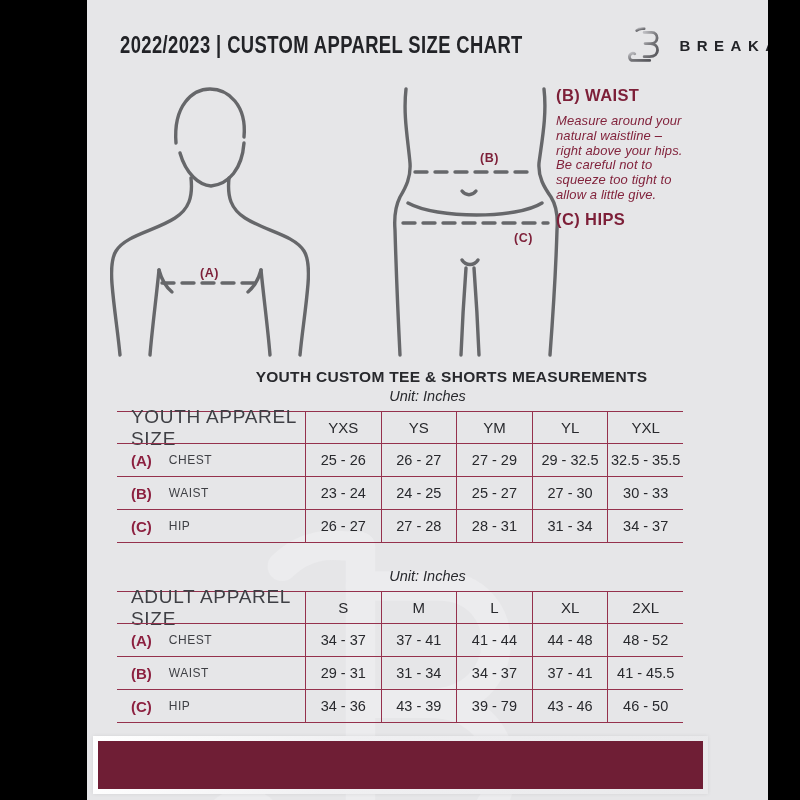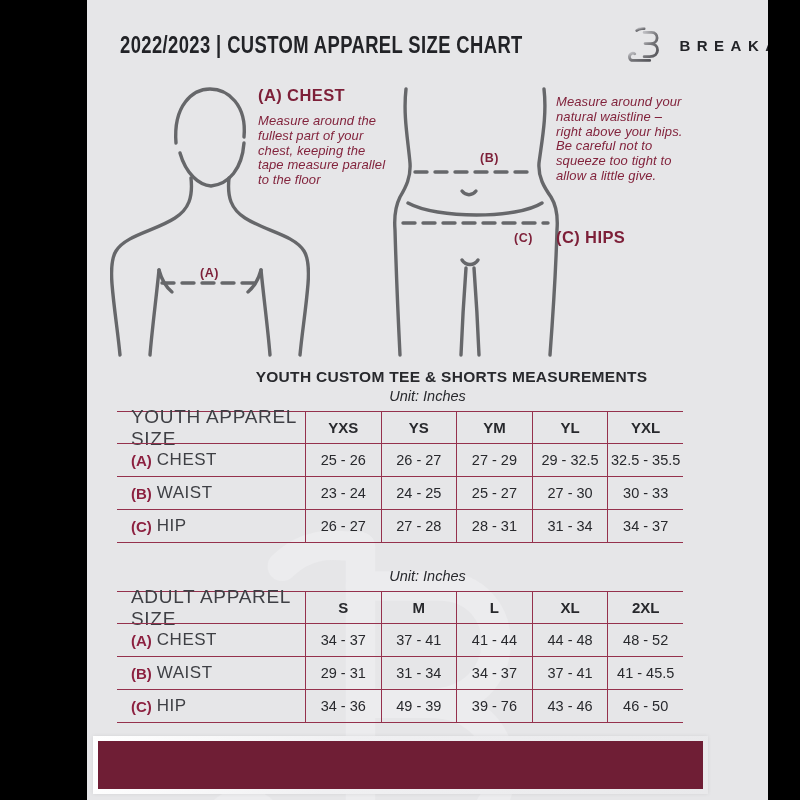--- a/index.html
+++ b/index.html
@@ -75,24 +75,24 @@
     background:transparent;
   }
   .cell{
     display:flex; align-items:center; justify-content:center;
     height:33px; font-size:14.5px; color:var(--ink);
   }
   .cell.head{height:31px;}
   .cell.first{justify-content:flex-start; padding-left:14px;}
   .cell.vline{border-left:1.4px solid var(--line);}
   .cell.hline{border-top:1.6px solid var(--line);}
-  .size-head{font-weight:700; font-size:15px; color:var(--ink);}
+  .size-head{font-weight:400; font-size:15px; color:var(--ink);}
   .table-label{font-size:19px; color:var(--gray-text); letter-spacing:0.7px;}
   .row-key{font-weight:700; color:#8c2140; font-size:15px;}
-  .row-name{color:var(--gray-text); font-size:17px; margin-left:5px; letter-spacing:0.5px;}
+  .row-name{color:var(--gray-text); font-size:12px; margin-left:17px; letter-spacing:0.5px;}
   
   .watermark{position:absolute; left:58px; top:498px; opacity:0.55; z-index:0;}
   .watermark path{fill:none; stroke:#f1f1f3; stroke-width:3; stroke-linecap:round;}
   .layer{position:absolute; inset:0; z-index:1;}
   
   .footer-frame{
     position:absolute; left:6px; top:736px; width:615px; height:58px;
     background:linear-gradient(115deg,#ffffff 0%,#f0f0f2 40%,#e9e9eb 100%);
     box-shadow:0 0 4px rgba(0,0,0,0.08);
   }
@@ -157,39 +157,32 @@
       <path d="M16,118 C45,134 125,134 150,118"></path>
       <path d="M70,175 C74,181 82,181 86,175"></path>
       <path d="M74,183 C72,210 70,245 69,270"></path>
       <path d="M82,183 C84,210 86,245 87,270"></path>
       <path class="dash" d="M23,87 H138"></path>
       <text class="marker" x="88" y="77">(B)</text>
       <path class="dash" d="M11,138 H156"></path>
       <text class="marker" x="122" y="157">(C)</text>
     </svg>
 
-    <div class="guide-block" style="left:171px; top:86px;">
-      <div class="guide-heading">(A) CHEST</div>
-      <div class="guide-body">Measure around the
-fullest part of your
-chest, keeping the
-tape measure parallel
-to the floor</div>
-    </div>
 
     <div class="guide-block" style="left:469px; top:86px;">
+      <div class="guide-heading">(B) WAIST</div>
       <div class="guide-body">Measure around your
 natural waistline –
 right above your hips.
 Be careful not to
 squeeze too tight to
 allow a little give.</div>
     </div>
 
-    <div class="guide-block" style="left:469px; top:228px;">
+    <div class="guide-block" style="left:469px; top:210px;">
       <div class="guide-heading">(C) HIPS</div>
     </div>
 
     <div class="section-title" style="top:368px;">YOUTH CUSTOM TEE &amp; SHORTS MEASUREMENTS</div>
     <div class="section-unit" style="top:388px;">Unit: Inches</div>
 
     <div class="size-table" style="top:411px;">
       <div class="cell head first">
           <span class="table-label">YOUTH APPAREL SIZE</span>
         </div>
@@ -260,22 +253,22 @@
       <div class="cell vline hline">31 - 34</div>
       <div class="cell vline hline">34 - 37</div>
       <div class="cell vline hline">37 - 41</div>
       <div class="cell vline hline">41 - 45.5</div>
 
       <div class="cell first hline">
           <span class="row-key">(C)</span>
           <span class="row-name">HIP</span>
         </div>
       <div class="cell vline hline">34 - 36</div>
-      <div class="cell vline hline">49 - 39</div>
-      <div class="cell vline hline">39 - 76</div>
+      <div class="cell vline hline">43 - 39</div>
+      <div class="cell vline hline">39 - 79</div>
       <div class="cell vline hline">43 - 46</div>
       <div class="cell vline hline">46 - 50</div>
     </div>
 
     <div class="footer-frame">
       <div class="footer-bar"></div>
     </div>
 
   </div>
 </div>

